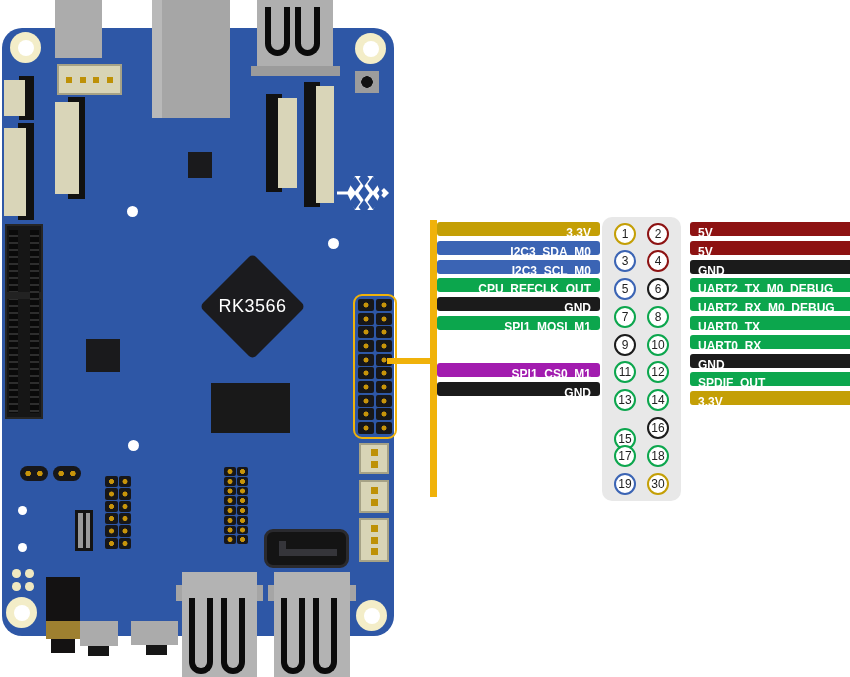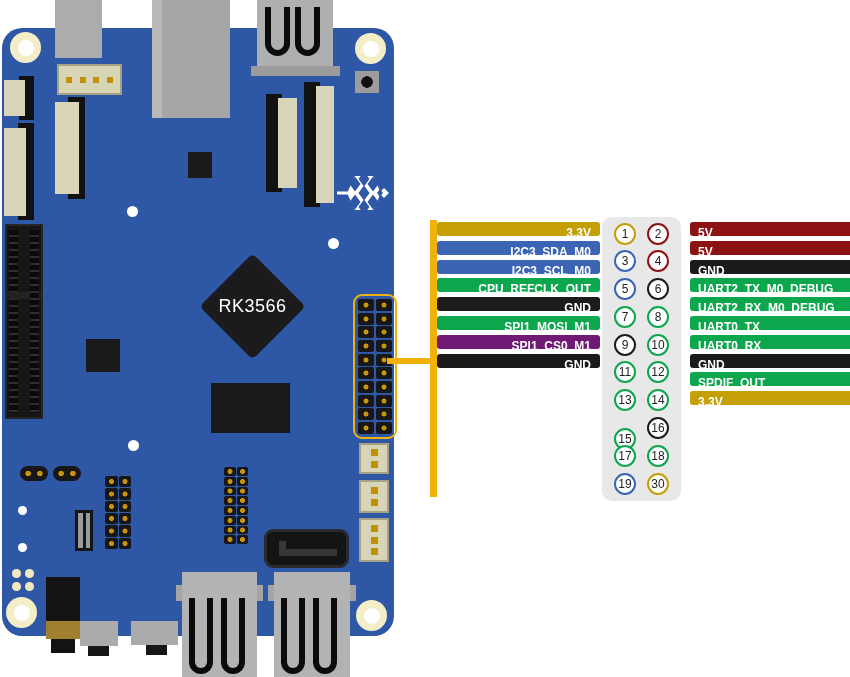--- a/index.html
+++ b/index.html
@@ -284,21 +284,21 @@
     <div class="u" style="left:39px;top:26px;width:24px;height:76px;"></div>
   </div>
 
   <div class="colL">
     <div class="lbl" style="background-color: rgb(196, 159, 6);">3.3V</div>
     <div class="lbl" style="background-color: rgb(59, 100, 180);">I2C3_SDA_M0</div>
     <div class="lbl" style="background-color: rgb(59, 100, 180);">I2C3_SCL_M0</div>
     <div class="lbl" style="background-color: rgb(12, 166, 77); padding-left: 10px;">CPU_REFCLK_OUT</div>
     <div class="lbl" style="background-color: rgb(27, 27, 27);">GND</div>
     <div class="lbl" style="background-color: rgb(12, 166, 77);">SPI1_MOSI_M1</div>
-    <div class="lbl" style="background-color: #701a75;">SPI1_CS0_M1</div>
+    <div class="lbl" style="background-color: #a21caf; margin-top: 28px;">SPI1_CS0_M1</div>
     <div class="lbl" style="background-color: rgb(27, 27, 27);">GND</div>
   </div>
 
   <div class="panel">
     <div class="prow">
       <div class="pin" style="border-color: rgb(196, 159, 6);">1</div>
       <div class="pin" style="border-color: rgb(141, 18, 18);">2</div>
     </div>
     <div class="prow">
       <div class="pin" style="border-color: rgb(59, 100, 180);">3</div>

